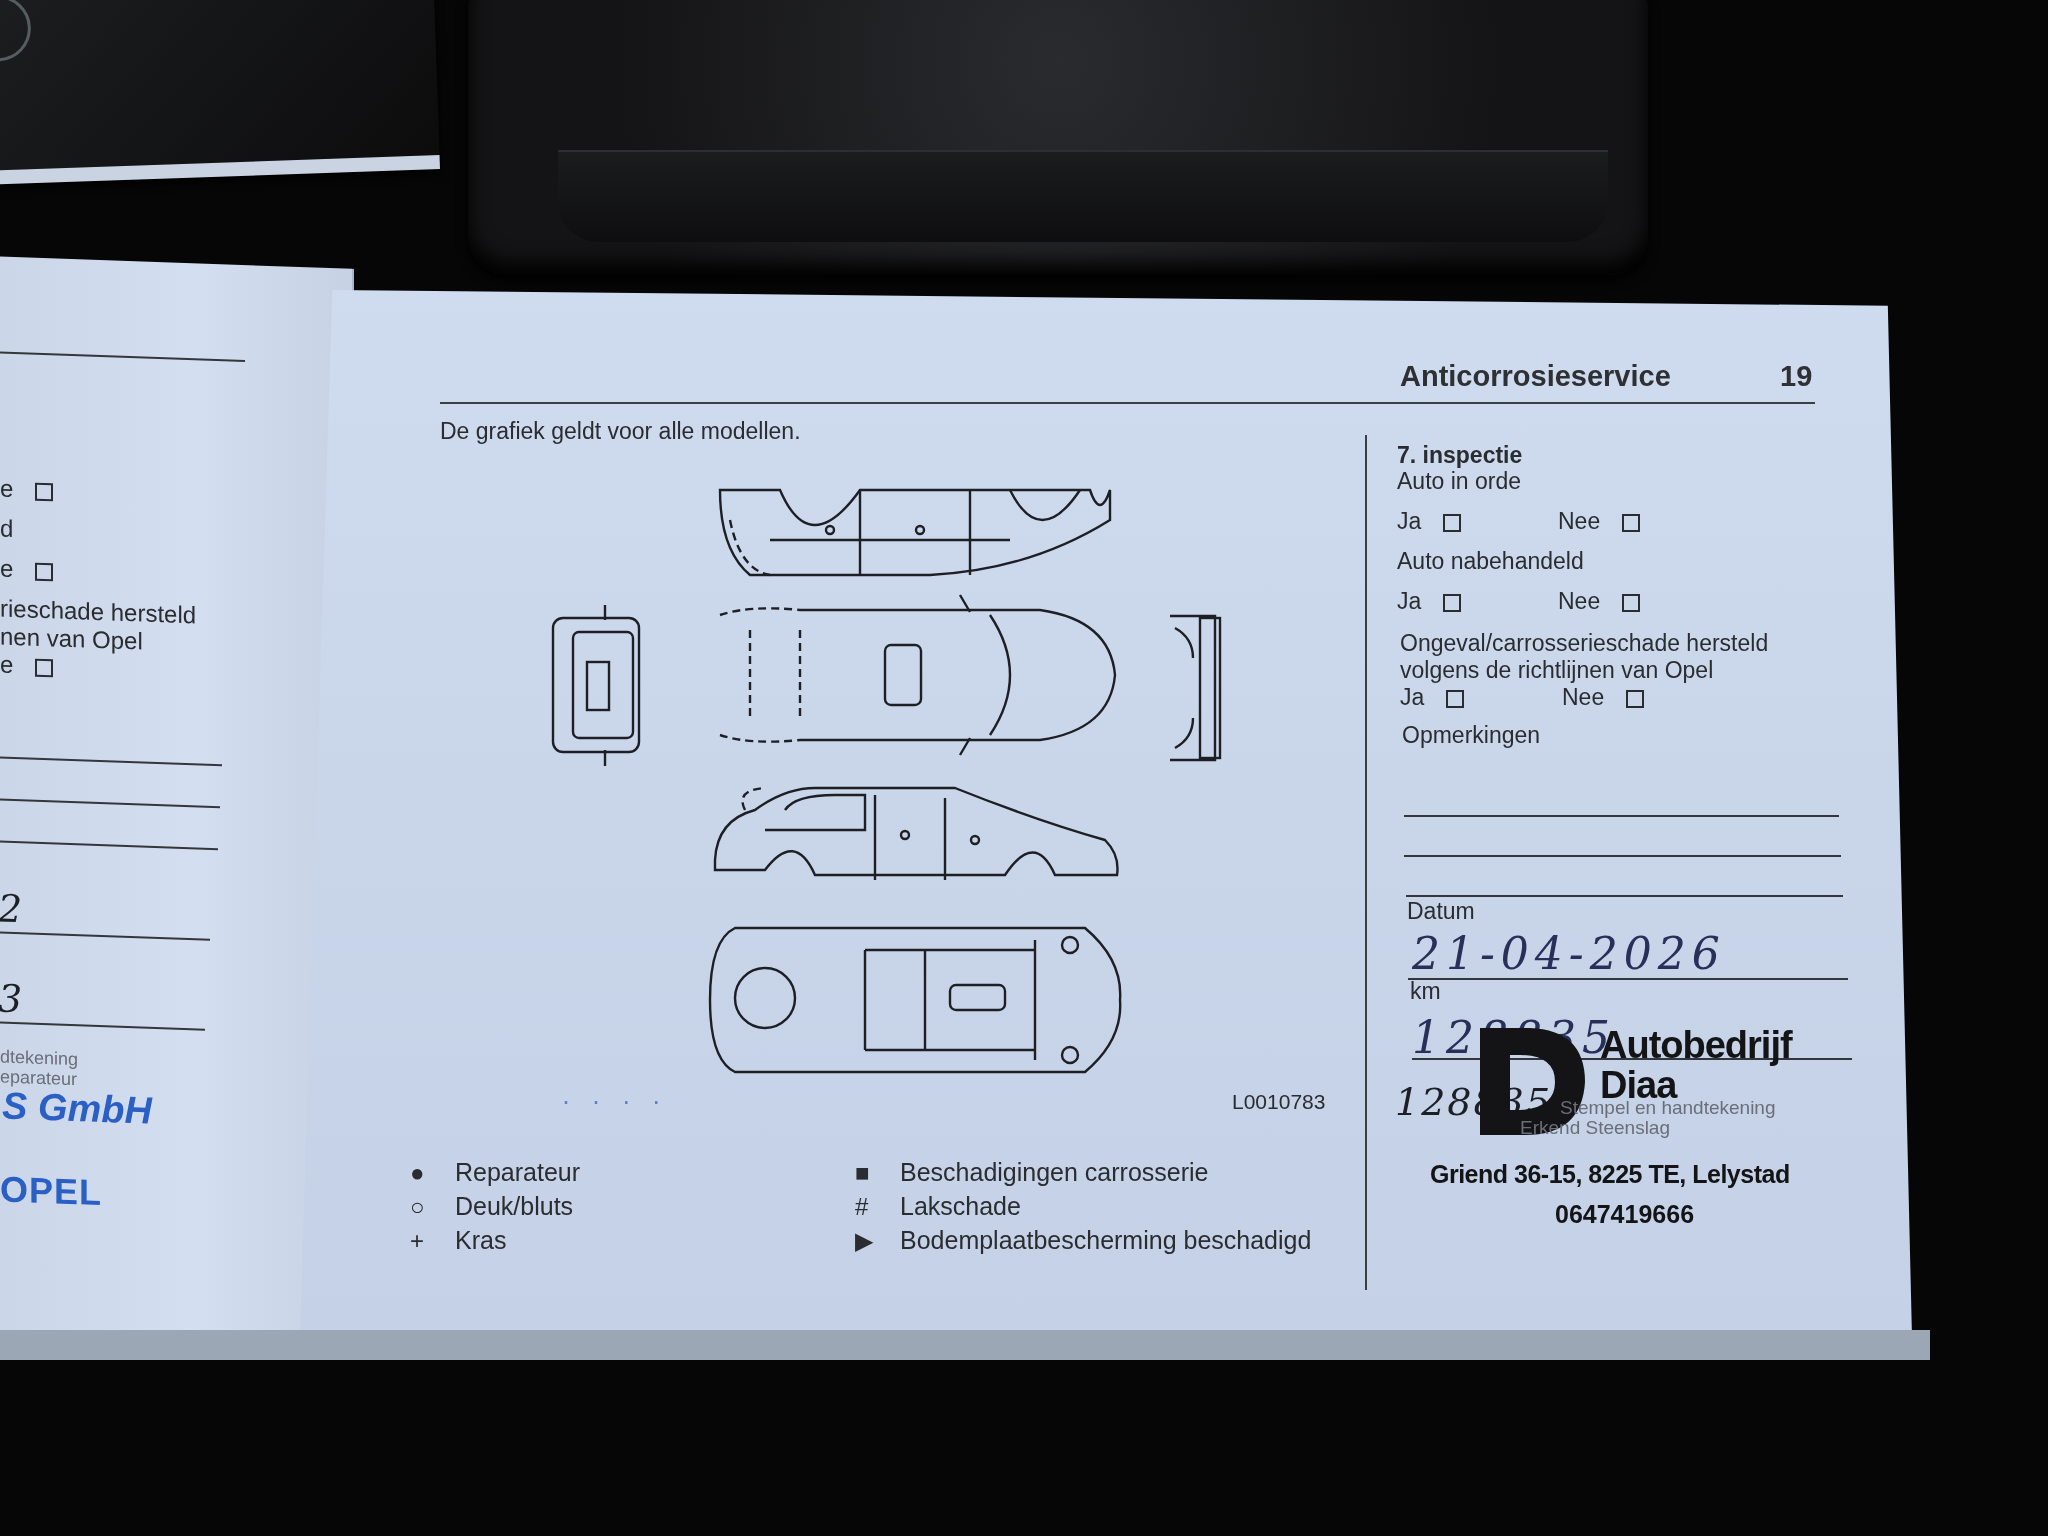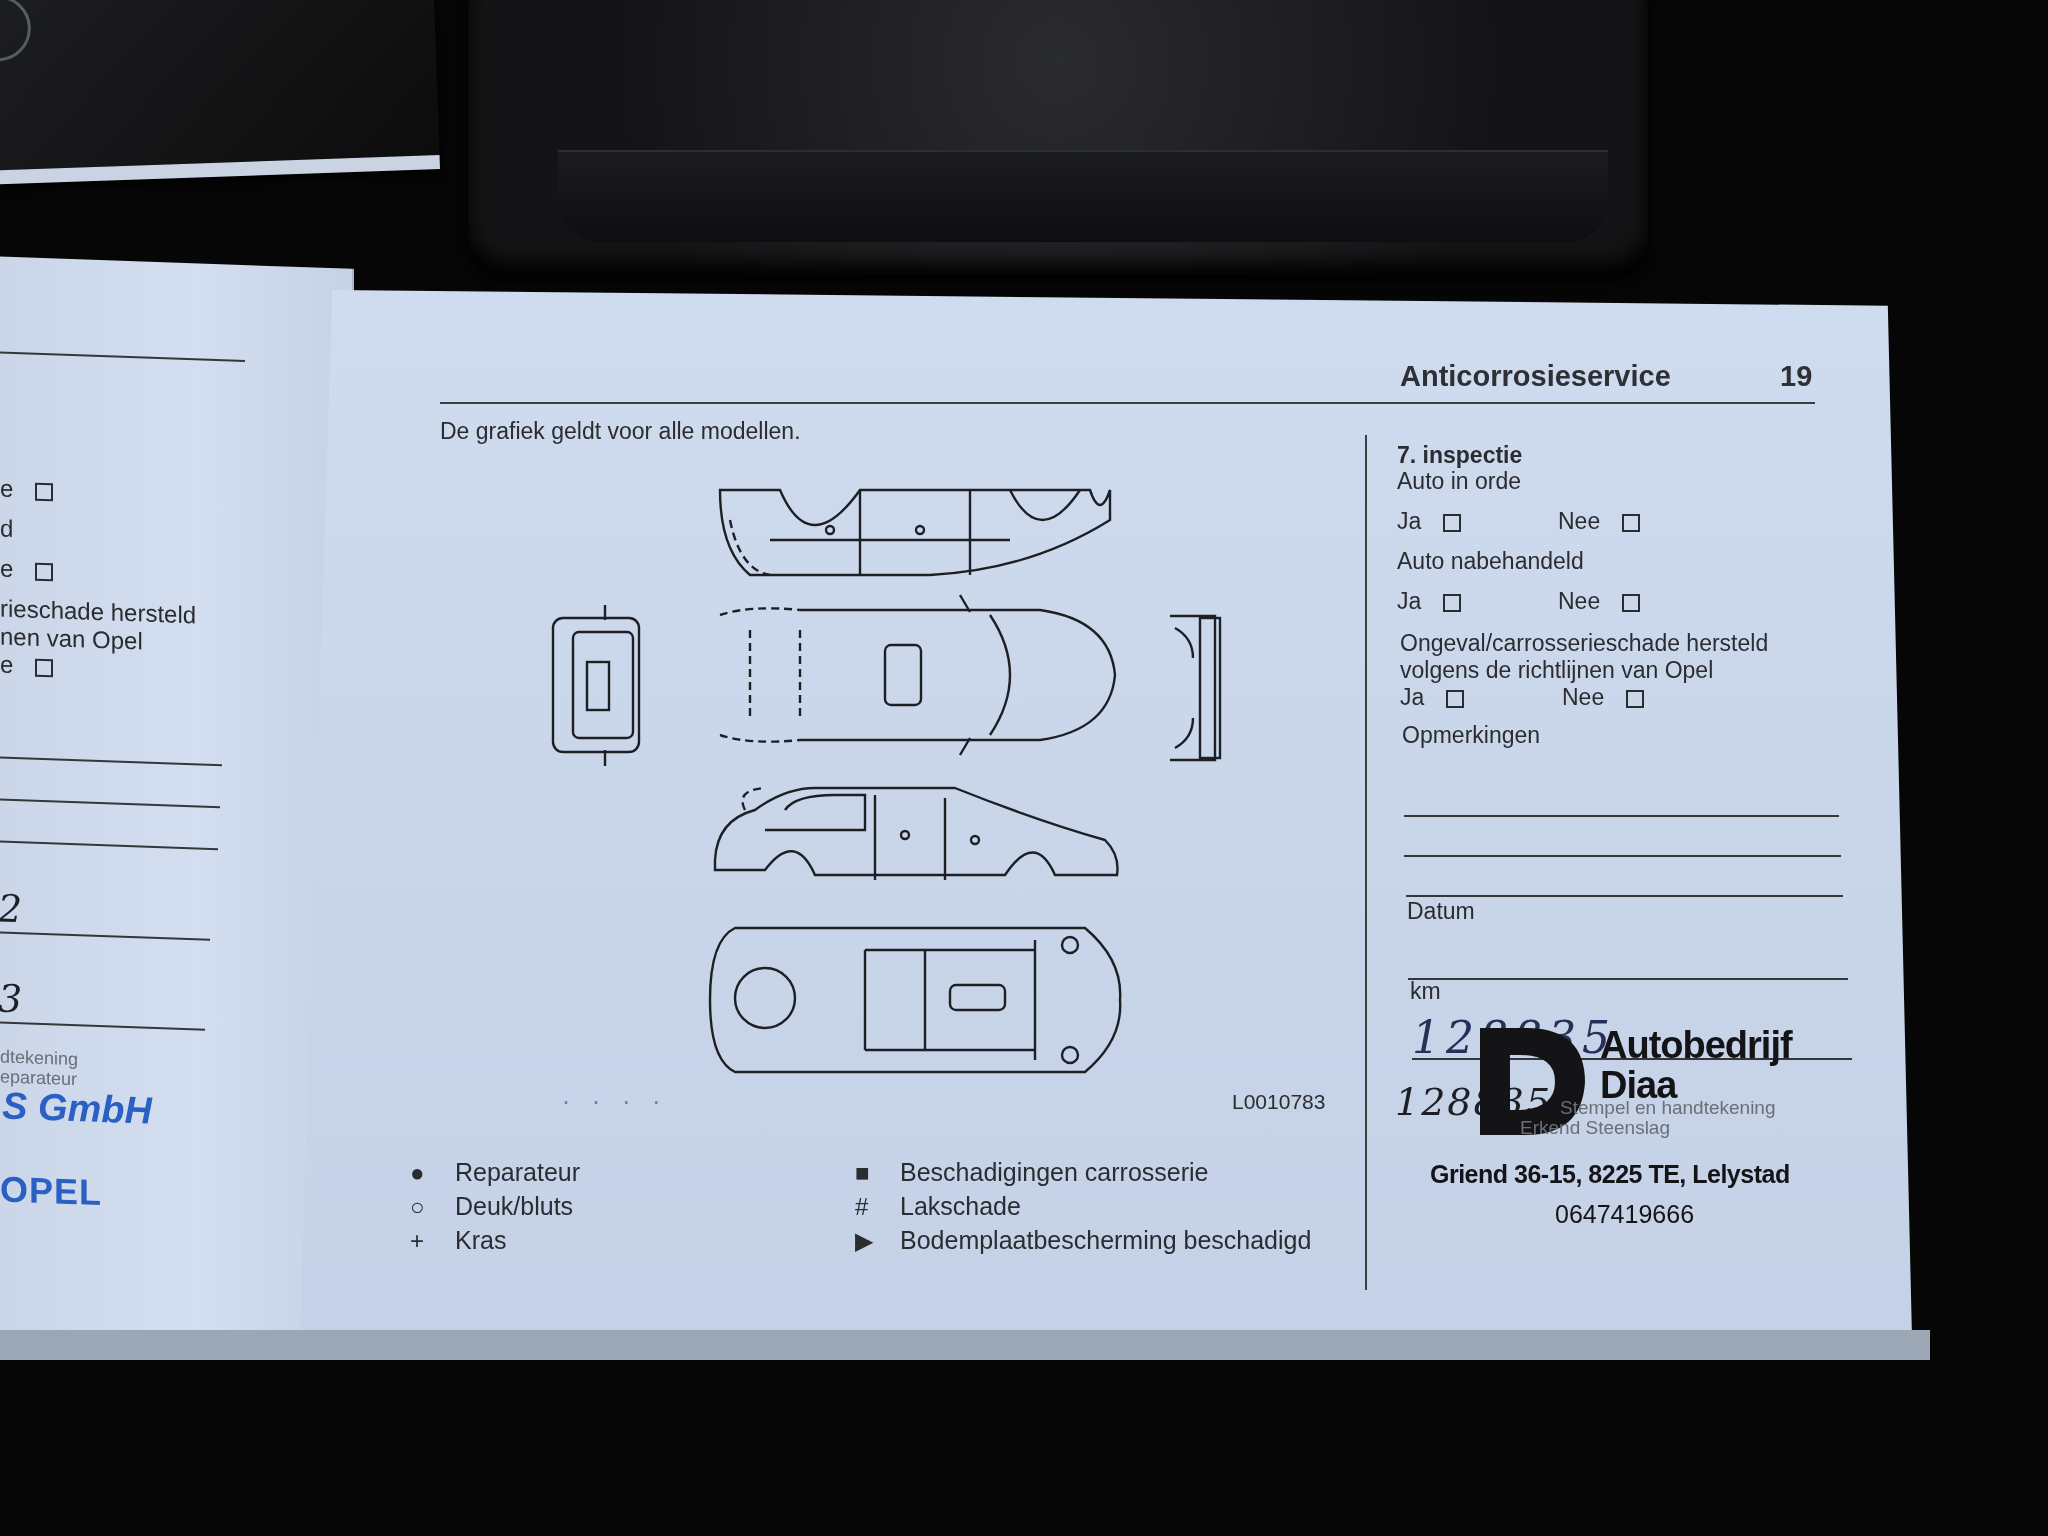--- a/index.html
+++ b/index.html
@@ -68,21 +68,21 @@
   .f-text { position:absolute; font-size:23px; white-space:nowrap; }
   .f-bold { font-weight:bold; }
   .cbox { display:inline-block; width:14px; height:14px; border:2px solid #2a2c30; margin-left:22px; vertical-align:middle; }
   .line { position:absolute; height:2px; background:#34363a; }
   .hand { position:absolute; font-family:"DejaVu Serif", serif; font-style:italic; color:#28305a; font-size:44px; letter-spacing:6px; }
   .hand-dark { color:#1d1f26; font-size:38px; letter-spacing:2px; }
   .stamp-logo { position:absolute; left:1170px; top:730px; width:120px; height:120px; }
   .stamp-name { position:absolute; left:1300px; top:735px; font-weight:bold; font-size:38px; color:#141416; line-height:40px; letter-spacing:-1px; }
   .stamp-sub { position:absolute; left:1220px; top:808px; font-size:19px; color:#6a6e78; line-height:20px; }
   .stamp-addr { position:absolute; left:1130px; top:870px; font-size:25px; color:#141416; font-weight:bold; letter-spacing:-0.5px; }
-  .stamp-tel { position:absolute; left:1255px; top:910px; font-size:25px; color:#141416; font-weight:normal; }
+  .stamp-tel { position:absolute; left:1255px; top:910px; font-size:25px; color:#141416; font-weight:bold; }
   .blue-stamp { position:absolute; color:#2454b8; font-size:20px; opacity:.65; letter-spacing:3px; font-family:"DejaVu Sans Mono", monospace; }
 
   
   .lp-text { position:absolute; font-size:24px; white-space:nowrap; }
   .lp-line { position:absolute; height:2px; background:#34363a; }
   .gmbh { position:absolute; font-size:38px; color:#2a5fc4; font-weight:bold; font-style:italic; }
   .opel { position:absolute; font-size:36px; color:#2a5fc4; font-weight:bold; letter-spacing:1px; }
 </style>
 </head>
 <body>
@@ -215,20 +215,21 @@
   <div class="f-text" style="left:1258px;top:298px;"><span>Nee</span><span class="cbox"></span></div>
   <div class="f-text" style="left:1100px;top:340px;">Ongeval/carrosserieschade hersteld</div>
   <div class="f-text" style="left:1100px;top:367px;">volgens de richtlijnen van Opel</div>
   <div class="f-text" style="left:1100px;top:394px;"><span>Ja</span><span class="cbox"></span></div>
   <div class="f-text" style="left:1262px;top:394px;"><span>Nee</span><span class="cbox"></span></div>
   <div class="f-text" style="left:1102px;top:432px;">Opmerkingen</div>
   <div class="line" style="left:1104px;top:525px;width:435px;"></div>
   <div class="line" style="left:1104px;top:565px;width:437px;"></div>
   <div class="line" style="left:1106px;top:605px;width:437px;"></div>
   <div class="f-text" style="left:1107px;top:608px;">Datum</div>
+  <div class="hand" style="left:1112px;top:638px;">21-04-2026</div>
   <div class="line" style="left:1108px;top:688px;width:440px;"></div>
   <div class="f-text" style="left:1110px;top:688px;text-align:right;">km</div>
   <div class="hand" style="left:1112px;top:722px;">128835</div>
   <div class="line" style="left:1112px;top:768px;width:440px;"></div>
   <div class="hand hand-dark" style="left:1095px;top:790px;">128835</div>
 
   <div class="stamp-logo">
     <svg viewBox="0 0 120 120">
         <path d="M10 8 H60 Q115 10 115 62 Q112 115 55 115 H30 V90 H50 Q85 88 85 62 Q85 35 50 35 H40 V115 H10Z" fill="#141416"></path>
       </svg>

